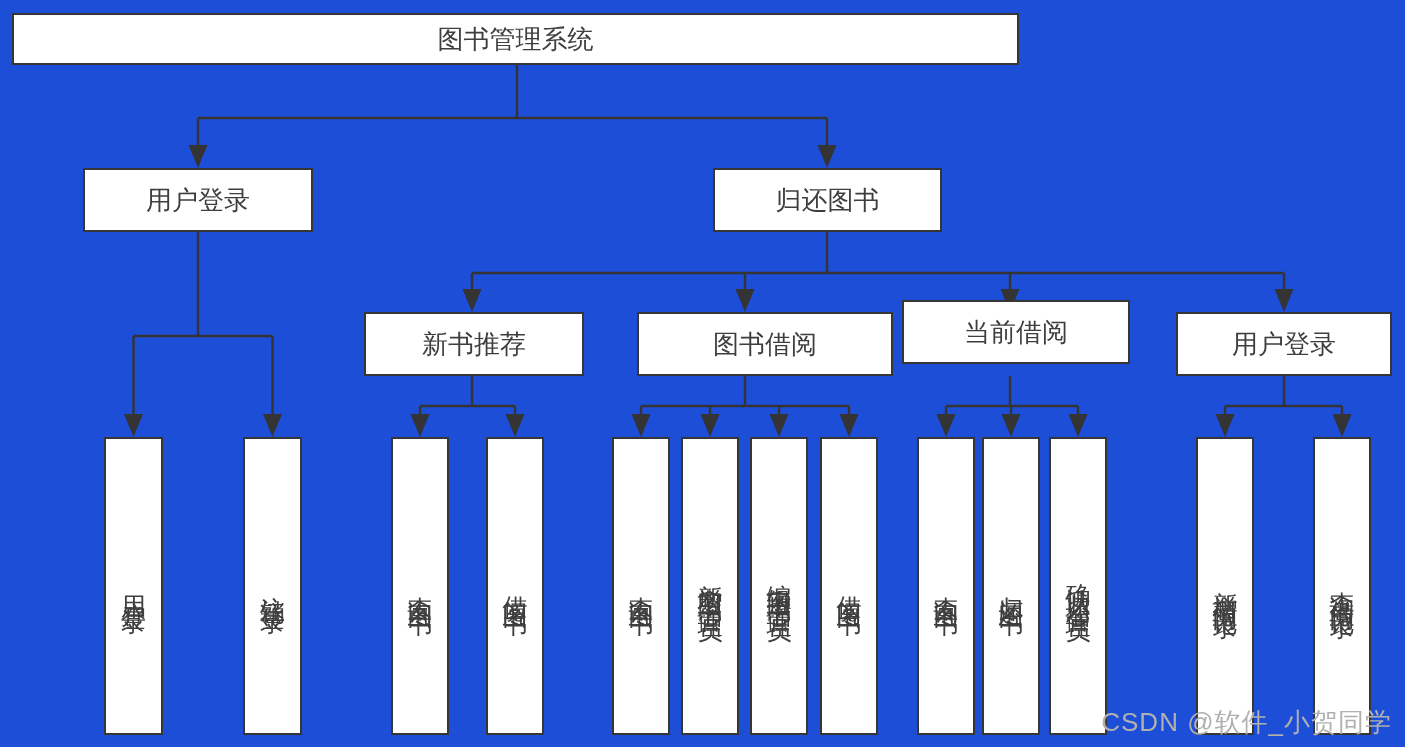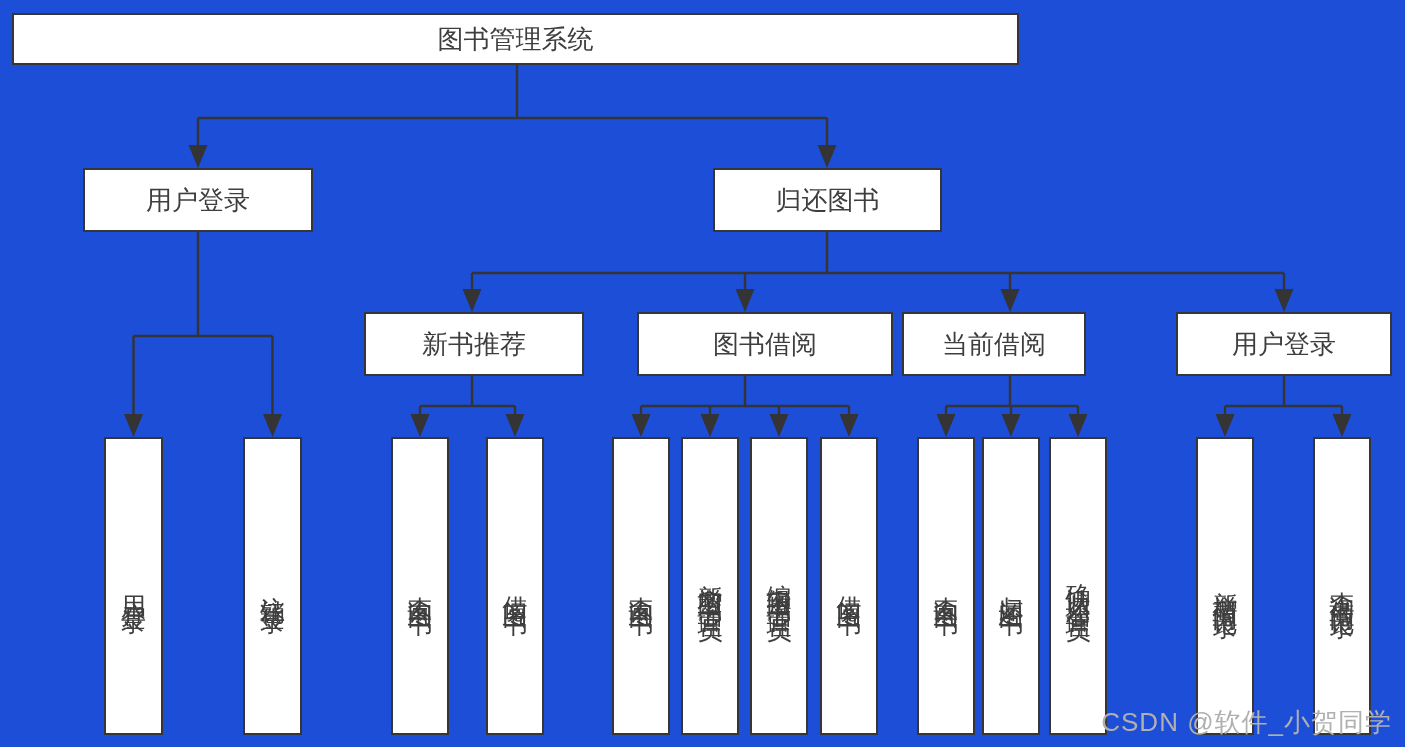--- a/index.html
+++ b/index.html
@@ -87,21 +87,21 @@
     </g>
   </svg>
 
   <div class="node" style="left:12px;top:13px;width:1007px;height:52px">图书管理系统</div>
 
   <div class="node" style="left:83px;top:168px;width:230px;height:64px">用户登录</div>
   <div class="node" style="left:713px;top:168px;width:229px;height:64px">归还图书</div>
 
   <div class="node" style="left:364px;top:312px;width:220px;height:64px">新书推荐</div>
   <div class="node" style="left:637px;top:312px;width:256px;height:64px">图书借阅</div>
-  <div class="node" style="left:902px;top:312px;width:184px;height:64px">当前借阅</div>
+  <div class="node" style="left:902px;top:300px;width:228px;height:64px">当前借阅</div>
   <div class="node" style="left:1176px;top:312px;width:216px;height:64px">用户登录</div>
 
   <div class="node leaf" style="left:104px;top:437px;width:59px;height:298px">用户登录</div>
   <div class="node leaf" style="left:243px;top:437px;width:59px;height:298px">注销登录</div>
 
   <div class="node leaf" style="left:391px;top:437px;width:58px;height:298px">查询图书</div>
   <div class="node leaf" style="left:486px;top:437px;width:58px;height:298px">借阅图书</div>
 
   <div class="node leaf" style="left:612px;top:437px;width:58px;height:298px">查询图书</div>
   <div class="node leaf" style="left:681px;top:437px;width:58px;height:298px">新增图书（管理员）</div>

